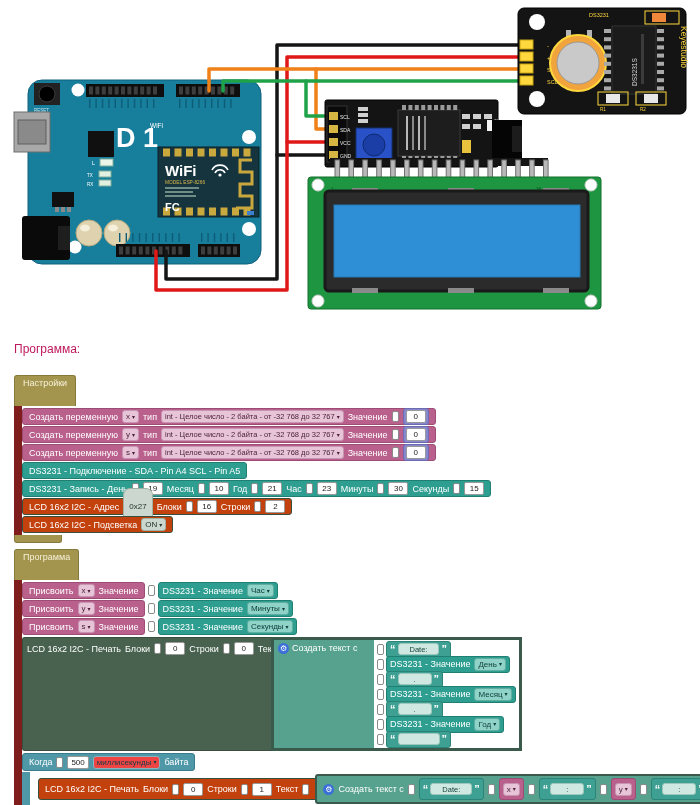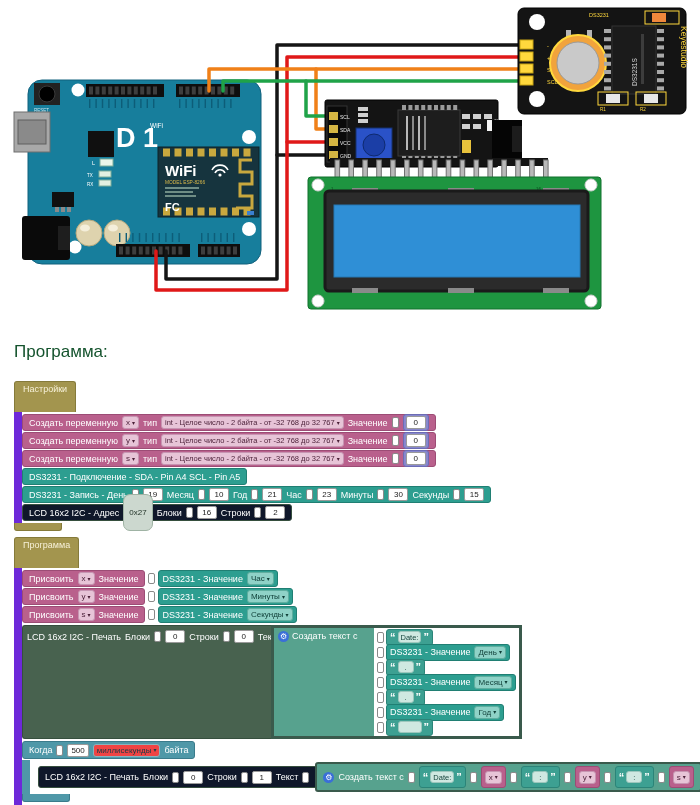--- a/index.html
+++ b/index.html
@@ -1,51 +1,51 @@
 <!DOCTYPE html>
 <html><head>
 <meta charset="utf-8">
 <style>
   html,body{margin:0;padding:0;background:#fff}
   body{width:700px;font-family:"Liberation Sans",sans-serif}
   svg text{font-family:"Liberation Sans",sans-serif}
-  .heading{color:#14532d;font-size:17px;margin:6px 0 16px 14px}
+  .heading{color:#be185d;font-size:12px;margin:6px 0 16px 14px}
   .blocks{margin-left:14px;width:680px;padding-bottom:6px}
   
   .hat{background:#a3954e;border:1px solid #857a3a;border-bottom:none;color:#f7f1d8;
        font-size:9px;padding:2px 8px 18px;border-radius:3px 3px 0 0;display:inline-block}
-  .wbody{border-left:8px solid #6d28d9;padding:1px 0}
+  .wbody{border-left:8px solid #7f1d1d;padding:1px 0}
   .wfoot{height:7px;width:46px;background:#a3954e;border:1px solid #857a3a;border-top:none;
          border-radius:0 0 3px 3px;margin-bottom:3px}
   .row{display:flex;align-items:center;gap:3px;margin:1px 0}
   .blk{display:inline-flex;align-items:center;gap:4px;border:1px solid #555;border-radius:3px;
        padding:1px 6px;height:13px;font-size:9px;color:#fff;white-space:nowrap}
   .rose{background:#b9608c;border-color:#9c4c75}
   .teal{background:#2d9e90;border-color:#207f73}
-  .dkg{background:#0f172a;border-color:#364f3e}
+  .dkg{background:#c2410c;border-color:#364f3e}
   .cyan{background:#4f98a8;border-color:#3a7b8b}
   .quote{background:#3da092;border-color:#2b8478;gap:2px;padding:1px 4px}
   .mini{padding:1px 3px}
   .fld{display:inline-flex;align-items:center;gap:2px;border-radius:3px;padding:0 3px;height:11px;
        font-size:8px;border:1px solid #888}
   .caret{font-size:6px;line-height:1}
   .fld-rose{background:#e7c4d7;border-color:#c795b2;color:#4a1f37}
   .fld-teal{background:#8fd2c7;border-color:#5fae9f;color:#0e3d36}
   .fld-dkg{background:#ccd8cf;border-color:#9fb3a4;color:#24352a}
   .fld-cyan{background:#ef4444;border-color:#86b4bf;color:#143c46}
   .fld-long{font-size:7.5px}
   .wbox{background:#fff;border:1px solid #9a9a9a;border-radius:2px;min-width:12px;height:11px;
         display:inline-flex;align-items:center;justify-content:center;color:#222;font-size:8px;padding:0 3px}
   .badge{background:#ccd8cf;border:1px solid #9fb3a4;border-radius:7px;color:#24352a;font-size:8px;
          padding:12px 5px;height:11px;display:inline-flex;align-items:center}
   .val{background:#8787cd;border:1px solid #6c6cb5;border-radius:3px;padding:1px 2px;display:inline-flex}
   .notch{width:5px;height:9px;background:#fff;border:1px solid #8a8a8a;border-radius:2px;display:inline-block;flex:none}
   .q{font-size:11px;font-weight:bold;line-height:1;color:#fff}
   .qbox{background:#cfe8e1;border:1px solid #9cc7bd;border-radius:3px;min-width:10px;height:10px;
-        display:inline-flex;align-items:center;justify-content:center;color:#15443c;font-size:7.5px;padding:0 2px}
+        display:inline-flex;align-items:center;justify-content:center;color:#15443c;font-size:7.5px;padding:0 11px}
   .qbox.wide{min-width:18px}
   .gear{width:11px;height:11px;border-radius:50%;background:#3a6fd8;color:#fff;font-size:8px;flex:none;
         display:inline-flex;align-items:center;justify-content:center}
   .bigblk{display:flex;align-items:stretch;margin:2px 0}
   .big-left{background:#48624f;border:1px solid #364f3e;border-right:none;border-radius:3px 0 0 3px;
             width:240px;padding:4px 4px;display:flex;align-items:flex-start;flex:none}
   .segrow{display:flex;align-items:center;gap:4px;font-size:9px;color:#fff;white-space:nowrap}
   .ctframe{border:3px solid #3a5a4c;background:#fff;display:flex}
   .ctlabel{background:#57a28e;width:92px;flex:none;padding:3px 4px;display:flex;gap:3px;
            align-items:flex-start;font-size:9px;color:#fff}
@@ -461,20 +461,29 @@
           <span class="lbl">LCD 16x2 I2C - Адрес</span>
           <span class="badge">0x27</span>
           <span class="lbl">Блоки</span>
           <span class="notch"></span>
           <span class="wbox">16</span>
           <span class="lbl">Строки</span>
           <span class="notch"></span>
           <span class="wbox">2</span>
         </span>
       </div>
+      <div class="row">
+        <span class="blk dkg">
+          <span class="lbl">LCD 16x2 I2C - Подсветка</span>
+          <span class="fld fld-dkg">
+            <span>ON</span>
+            <span class="caret">▾</span>
+          </span>
+        </span>
+      </div>
     </div>
   <div class="wfoot"></div>
 
   <div class="hat">Программа</div>
   <div class="wbody" id="program-body">
       <div class="row">
         <span class="blk rose">
           <span class="lbl">Присвоить</span>
           <span class="fld fld-rose">
             <span>x</span>

